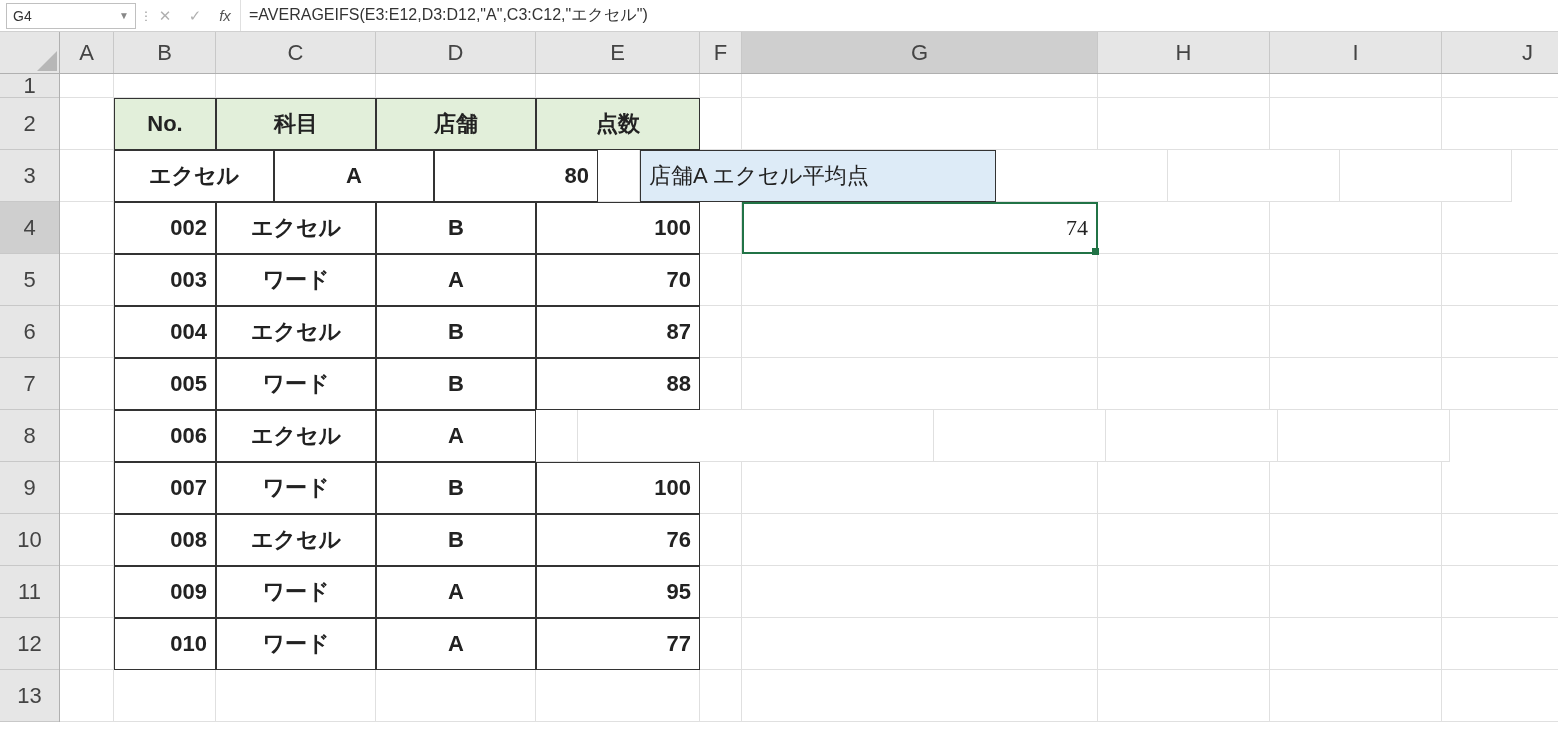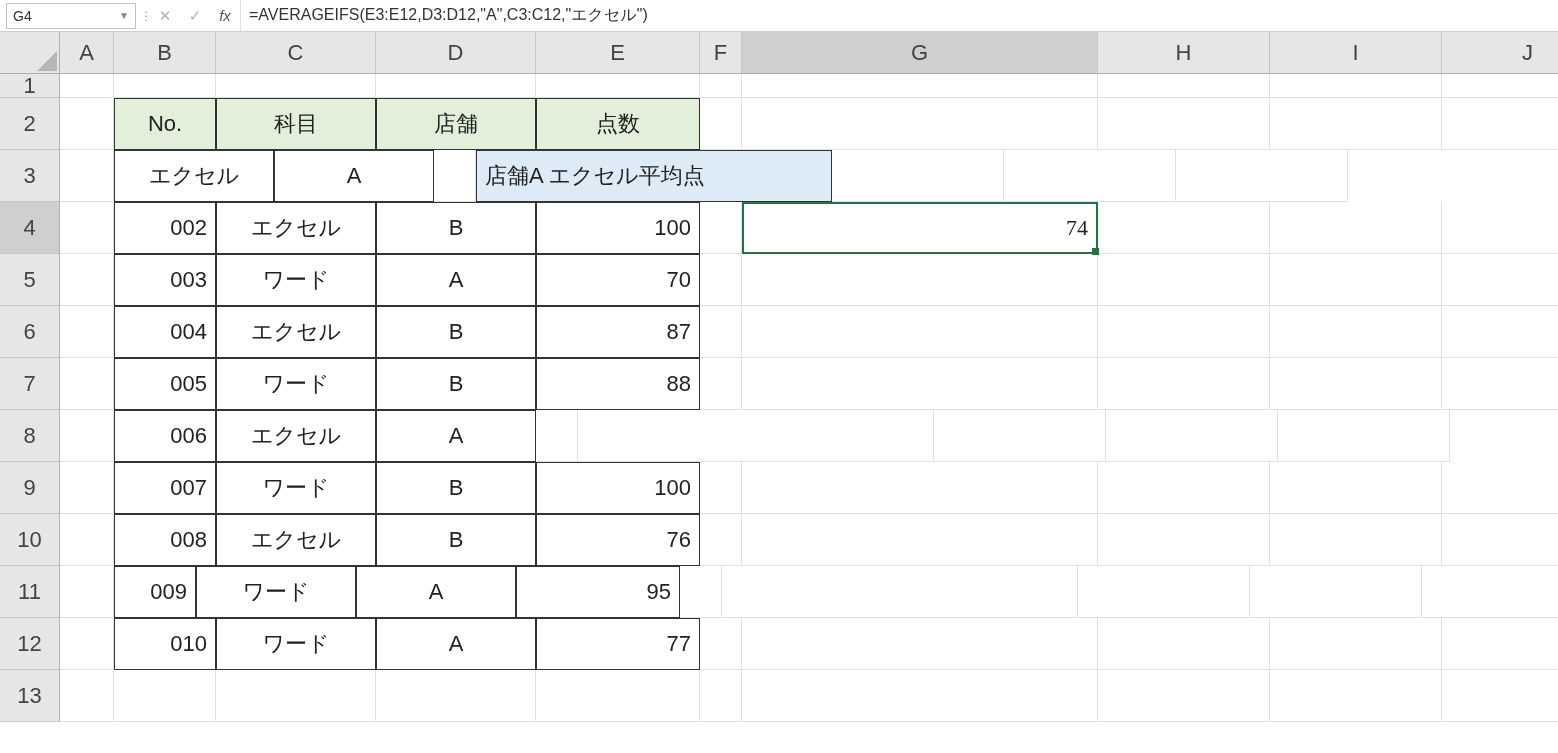--- a/index.html
+++ b/index.html
@@ -122,21 +122,21 @@
   .cell {
     border-right: 1px solid #e0e0e0;
     border-bottom: 1px solid #e0e0e0;
     font-size: 22px;
     display: flex;
     align-items: center;
     padding: 0 8px;
     color: #222;
     background: #fff;
   }
-  .tbl-b { border: 1px solid #333 !important; }
+  .tbl-b { border: 1px solid #333 !important; font-weight: bold; }
   .tbl-hdr { background: #e2efda; justify-content: center; }
   .c { justify-content: center; }
   .r { justify-content: flex-end; }
   .g3-label { background: #ddebf7; border: 1px solid #333 !important; }
   .g4-sel {
     border: 2px solid #217346 !important;
     position: relative;
     justify-content: flex-end;
   }
   .g4-sel::after {
@@ -215,20 +215,21 @@
         <div class="cell " style="width: 42px;"></div>
         <div class="cell " style="width: 356px;"></div>
         <div class="cell " style="width: 172px;"></div>
         <div class="cell " style="width: 172px;"></div>
         <div class="cell " style="width: 172px;"></div>
       </div>
       <div class="grid-row">
         <div class="cell " style="width: 54px;"></div>
         <div class="cell tbl-b c" style="width: 160px;">エクセル</div>
         <div class="cell tbl-b c" style="width: 160px;">A</div>
+        <div class="cell tbl-b r" style="width: 164px;">80</div>
         <div class="cell " style="width: 42px;"></div>
         <div class="cell g3-label" style="width: 356px;">店舗A エクセル平均点</div>
         <div class="cell " style="width: 172px;"></div>
         <div class="cell " style="width: 172px;"></div>
         <div class="cell " style="width: 172px;"></div>
       </div>
       <div class="grid-row">
         <div class="cell " style="width: 54px;"></div>
         <div class="cell tbl-b r" style="width: 102px;">002</div>
         <div class="cell tbl-b c" style="width: 160px;">エクセル</div>
@@ -306,21 +307,21 @@
         <div class="cell tbl-b c" style="width: 160px;">B</div>
         <div class="cell tbl-b r" style="width: 164px;">76</div>
         <div class="cell " style="width: 42px;"></div>
         <div class="cell " style="width: 356px;"></div>
         <div class="cell " style="width: 172px;"></div>
         <div class="cell " style="width: 172px;"></div>
         <div class="cell " style="width: 172px;"></div>
       </div>
       <div class="grid-row">
         <div class="cell " style="width: 54px;"></div>
-        <div class="cell tbl-b r" style="width: 82px;">009</div>
+        <div class="cell tbl-b r" style="width: 102px;">009</div>
         <div class="cell tbl-b c" style="width: 160px;">ワード</div>
         <div class="cell tbl-b c" style="width: 160px;">A</div>
         <div class="cell tbl-b r" style="width: 164px;">95</div>
         <div class="cell " style="width: 42px;"></div>
         <div class="cell " style="width: 356px;"></div>
         <div class="cell " style="width: 172px;"></div>
         <div class="cell " style="width: 172px;"></div>
         <div class="cell " style="width: 172px;"></div>
       </div>
       <div class="grid-row">

